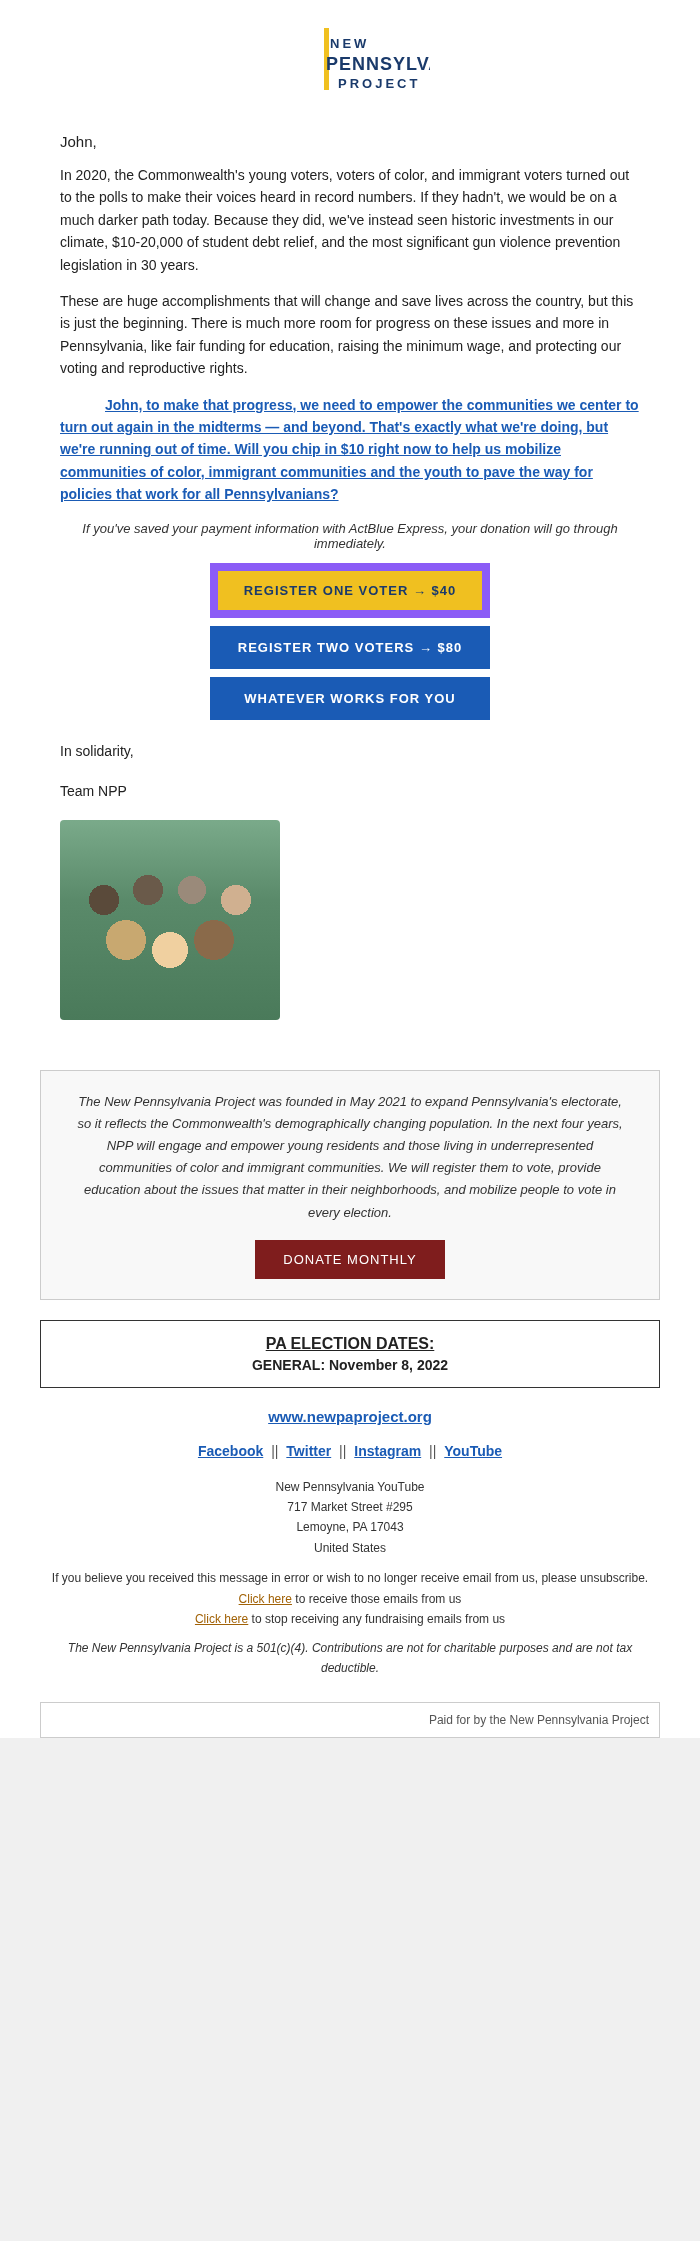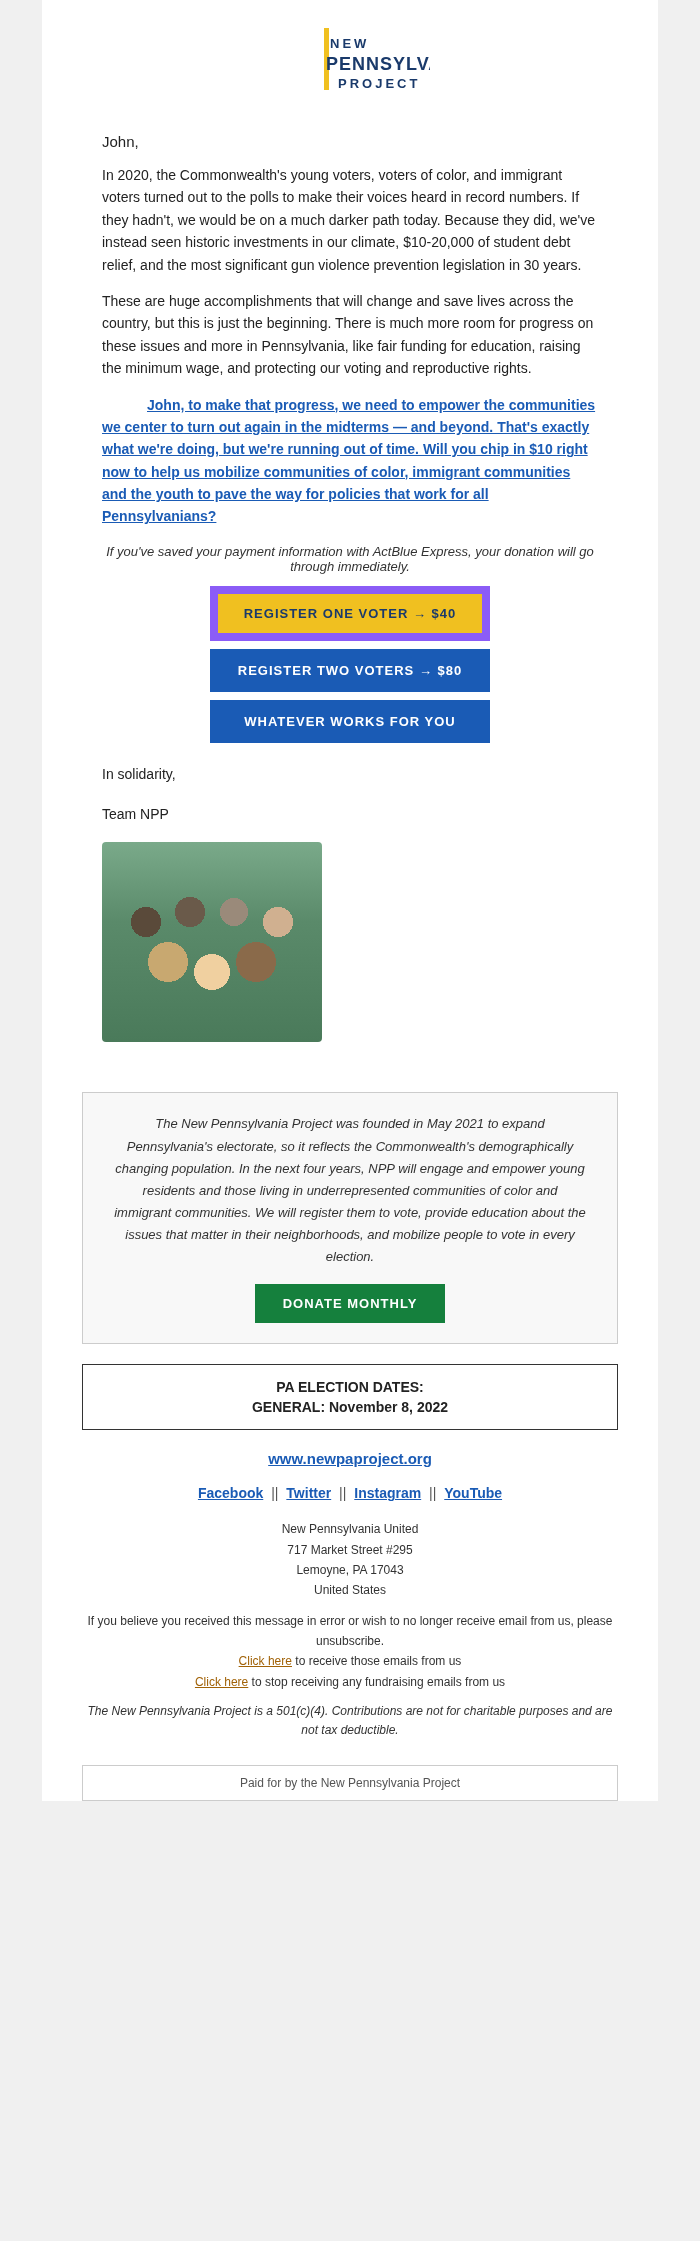--- a/index.html
+++ b/index.html
@@ -3,21 +3,21 @@
   <meta charset="utf-8">
   <style>
     * { margin: 0; padding: 0; box-sizing: border-box; }
     body {
       background: #f0f0f0;
       font-family: Arial, sans-serif;
       font-size: 14px;
       color: #222;
     }
     .email-wrapper {
-      width: 616px;
+      width: 700px;
       margin: 0 auto;
       background: #ffffff;
     }
     .header {
       text-align: center;
       padding: 20px 10px 10px;
       background: #fff;
     }
     .logo-container {
       display: inline-block;
@@ -120,40 +120,41 @@
     }
     .info-box-text {
       font-style: italic;
       font-size: 13px;
       line-height: 1.7;
       color: #333;
       margin-bottom: 16px;
     }
     .btn-donate-monthly {
       display: inline-block;
-      background: #15803d;
+      background: #7f1d1d;
       color: #ffffff;
-      font-weight: bold;
+      font-weight: normal;
       font-size: 13px;
       letter-spacing: 1px;
       text-transform: uppercase;
       padding: 12px 28px;
       border: none;
       cursor: pointer;
     }
     .election-box {
       border: 1px solid #333;
       margin: 20px 40px;
       padding: 14px 20px;
       text-align: center;
     }
     .election-title {
       font-weight: bold;
-      font-size: 14px;
+      font-size: 16px;
       text-transform: uppercase;
+      text-decoration: underline;
       margin-bottom: 4px;
     }
     .election-date {
       font-weight: bold;
       font-size: 14px;
     }
     .footer-links {
       text-align: center;
       padding: 10px 24px 6px;
     }
@@ -202,21 +203,21 @@
       font-style: italic;
       font-size: 12px;
       color: #333;
       margin: 0 40px 24px;
       line-height: 1.6;
     }
     .paid-for-bar {
       border: 1px solid #ccc;
       margin: 10px 40px 20px;
       padding: 10px;
-      text-align: center;
+      text-align: right;
       font-size: 12px;
       color: #555;
     }
   </style>
 </head>
 <body>
 
 <div class="email-wrapper">
 
   <div class="header">
@@ -281,21 +282,21 @@
     <a href="#">Facebook</a>
     <span class="separator">||</span>
     <a href="#">Twitter</a>
     <span class="separator">||</span>
     <a href="#">Instagram</a>
     <span class="separator">||</span>
     <a href="#">YouTube</a>
   </div>
 
   <div class="org-address">
-    <span>New Pennsylvania United</span><br>
+    <span>New Pennsylvania YouTube</span><br>
     <span>717 Market Street #295</span><br>
     <span>Lemoyne, PA 17043</span><br>
     <span>United States</span>
   </div>
 
   <div class="footer-legal">
     <span>If you believe you received this message in error or wish to no longer receive email from us, please unsubscribe.</span><br>
     <a href="#">Click here</a><span> to receive those emails from us</span><br>
     <a href="#">Click here</a><span> to stop receiving any fundraising emails from us</span>
   </div>

